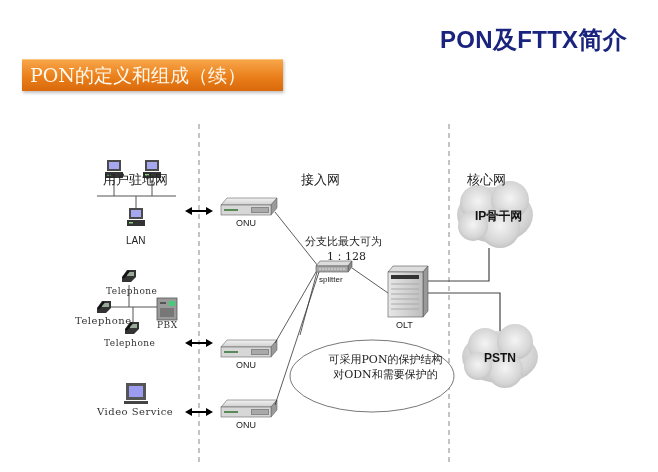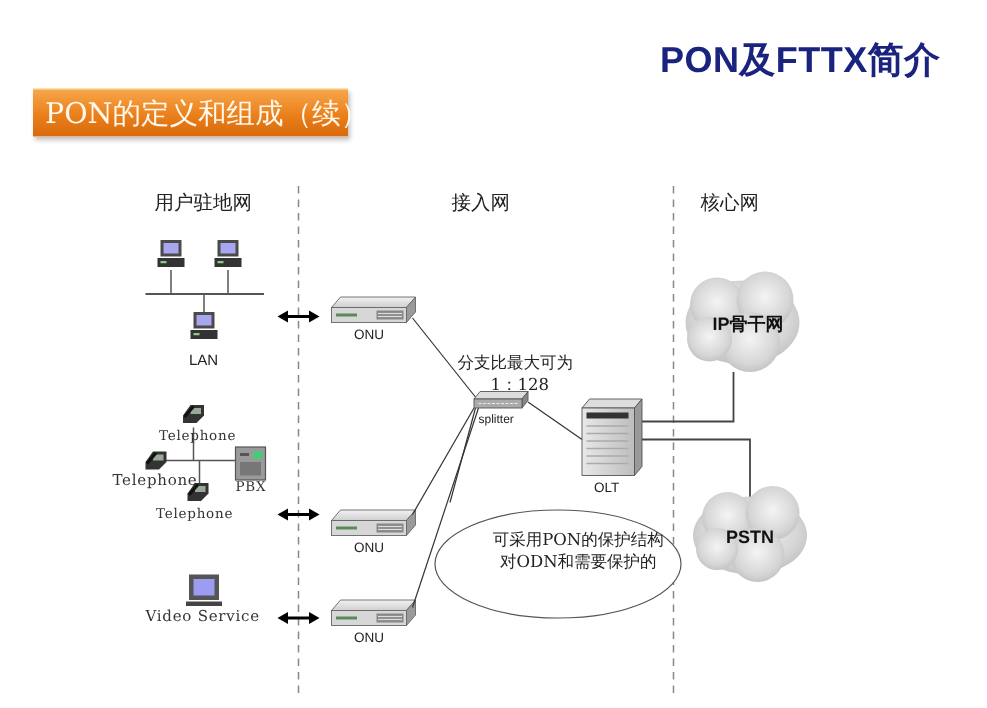--- a/index.html
+++ b/index.html
@@ -1,24 +1,24 @@
 <!DOCTYPE html>
 <html><head>
 <meta charset="utf-8">
 <style>
   html, body { margin:0; padding:0; background:#ffffff; }
   body { width:658px; height:472px; position:relative; overflow:hidden;
          font-family:"Liberation Sans", "DejaVu Sans", sans-serif; }
   .abs { position:absolute; }
   .header-title { left:440px; top:24px; font-size:24px; font-weight:bold; color:#1a237e; letter-spacing:0.3px; white-space:nowrap; }
-  .banner { left:22px; top:59px; width:210px; height:31px;
+  .banner { left:22px; top:59px; width:261px; height:31px;
             background:linear-gradient(#f7a54a, #ea7f1a 55%, #d9690c);
             box-shadow:1px 2px 3px rgba(0,0,0,0.25); border-top:1px solid #f9c77c; }
   .banner-text { position:absolute; left:8px; top:3px; font-family:"DejaVu Serif", serif; font-size:19px; color:#fff8ec; white-space:nowrap; }
-  .zone-label { font-family:"DejaVu Sans", sans-serif; font-size:13px; color:#222; white-space:nowrap; }
+  .zone-label { font-family:"DejaVu Sans", sans-serif; font-size:13px; color:#222; white-space:nowrap;margin-top:45px; }
   .small-label { font-size:9px; color:#222; white-space:nowrap; }
   .mono-label { font-family:"DejaVu Serif", serif; font-size:10px; color:#333; white-space:nowrap; letter-spacing:0.5px; }
   .serif-label { font-family:"DejaVu Serif", serif; font-size:11px; color:#222; white-space:nowrap; }
   .cloud-label { font-weight:bold; font-size:12px; color:#111; white-space:nowrap; }
   .note-text { font-family:"DejaVu Serif", serif; font-size:11px; color:#222; text-align:center; line-height:15px; white-space:nowrap; }
   svg { position:absolute; left:0; top:0; }
 </style>
 </head>
 <body>
 

